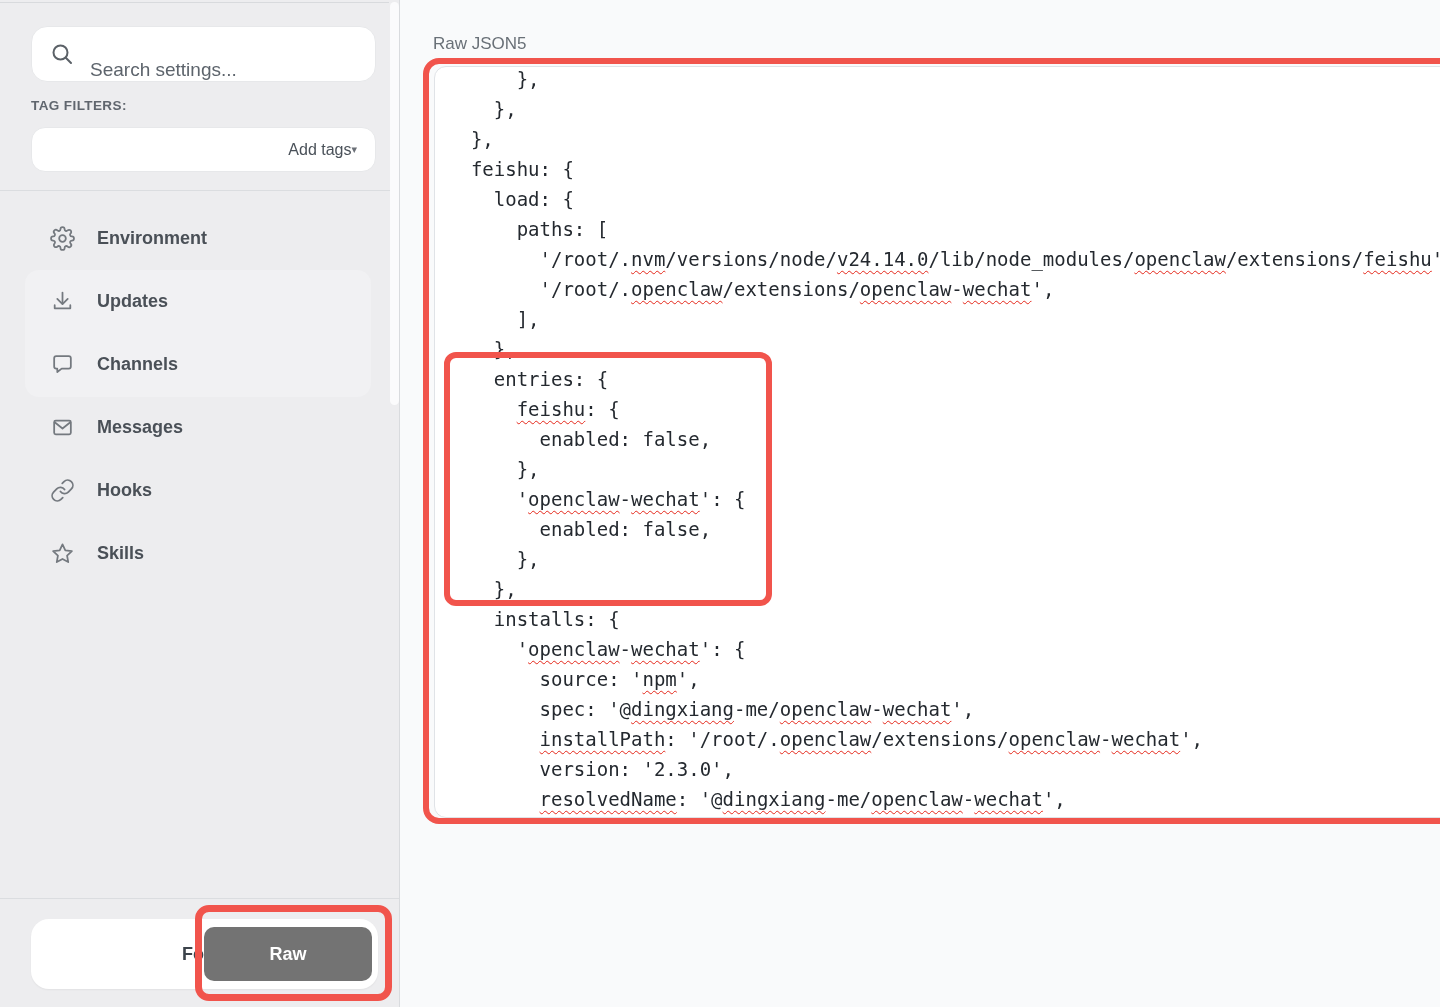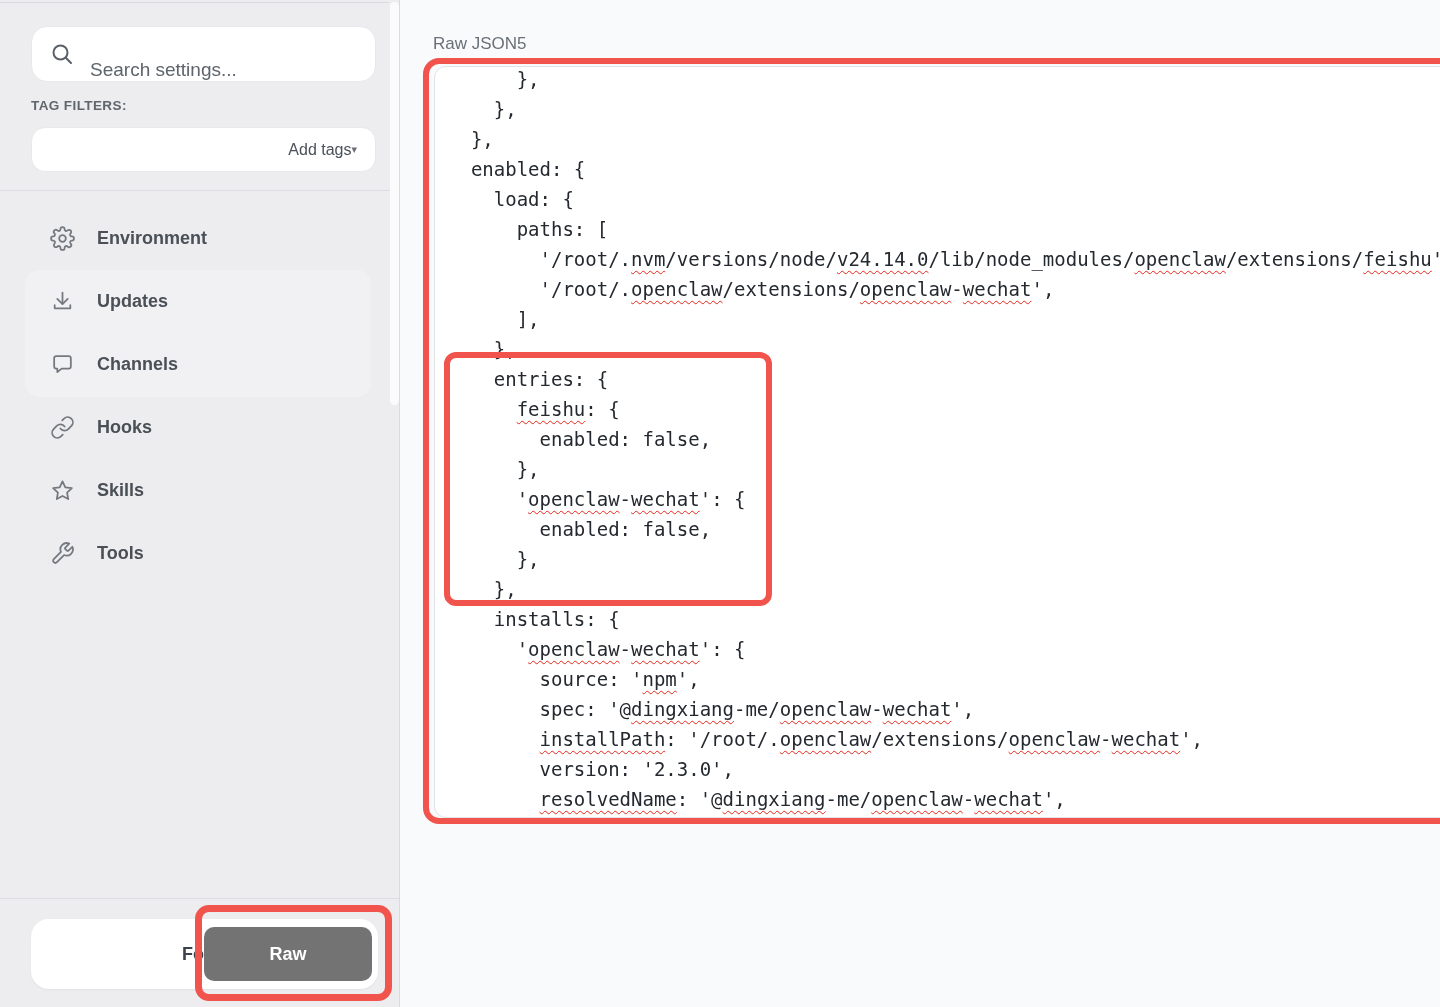--- a/index.html
+++ b/index.html
@@ -115,56 +115,57 @@
           <span class="lbl">Updates</span>
         </div>
         <div class="nav-item">
           <svg viewBox="0 0 24 24">
             <path d="M20 6a2 2 0 0 0-2-2H6a2 2 0 0 0-2 2v8a2 2 0 0 0 2 2h1v3.2L11.2 16H18a2 2 0 0 0 2-2z"></path>
           </svg>
           <span class="lbl">Channels</span>
         </div>
         <div class="nav-item">
           <svg viewBox="0 0 24 24">
+            <rect x="4" y="5.5" width="16" height="13" rx="1.5"></rect>
+            <path d="M4.5 7l7.5 6 7.5-6"></path>
+          </svg>
+          <span class="lbl">Messages</span>
+        </div>
+        <div class="nav-item">
+          <svg viewBox="0 0 24 24">
             <path d="M10 13a5 5 0 0 0 7.54.54l3-3a5 5 0 0 0-7.07-7.07l-1.72 1.71"></path>
             <path d="M14 11a5 5 0 0 0-7.54-.54l-3 3a5 5 0 0 0 7.07 7.07l1.71-1.71"></path>
           </svg>
           <span class="lbl">Hooks</span>
         </div>
         <div class="nav-item">
           <svg viewBox="0 0 24 24">
             <polygon points="12 3.2 14.7 8.9 21 9.7 16.4 14 17.5 20.2 12 17.2 6.5 20.2 7.6 14 3 9.7 9.3 8.9"></polygon>
           </svg>
           <span class="lbl">Skills</span>
-        </div>
-        <div class="nav-item">
-          <svg viewBox="0 0 24 24">
-            <path d="M14.7 6.3a1 1 0 0 0 0 1.4l1.6 1.6a1 1 0 0 0 1.4 0l3.77-3.77a6 6 0 0 1-7.94 7.94l-6.91 6.91a2.12 2.12 0 0 1-3-3l6.91-6.91a6 6 0 0 1 7.94-7.94l-3.76 3.76z"></path>
-          </svg>
-          <span class="lbl">Tools</span>
         </div>
       </div>
 
     <div class="scroll-thumb"></div>
 
     <div class="divider d2"></div>
 
     <div class="segmented">
       <div class="seg-form">Form</div>
       <button class="seg-raw">Raw</button>
     </div>
   </div>
 
   <div class="main-title">Raw JSON5</div>
 
   <div class="editor">
     <pre class="code" id="code"><span>      },</span>
 <span>    },</span>
 <span>  },</span>
-<span>  enabled: {</span>
+<span>  feishu: {</span>
 <span>    load: {</span>
 <span>      paths: [</span>
 <span>        '/root/.<span class="sq">nvm</span>/versions/node/<span class="sq">v24.14.0</span>/lib/node_modules/<span class="sq">openclaw</span>/extensions/<span class="sq">feishu</span>',</span>
 <span>        '/root/.<span class="sq">openclaw</span>/extensions/<span class="sq">openclaw</span>-<span class="sq">wechat</span>',</span>
 <span>      ],</span>
 <span>    },</span>
 <span>    entries: {</span>
 <span>      <span class="sq">feishu</span>: {</span>
 <span>        enabled: false,</span>
 <span>      },</span>

